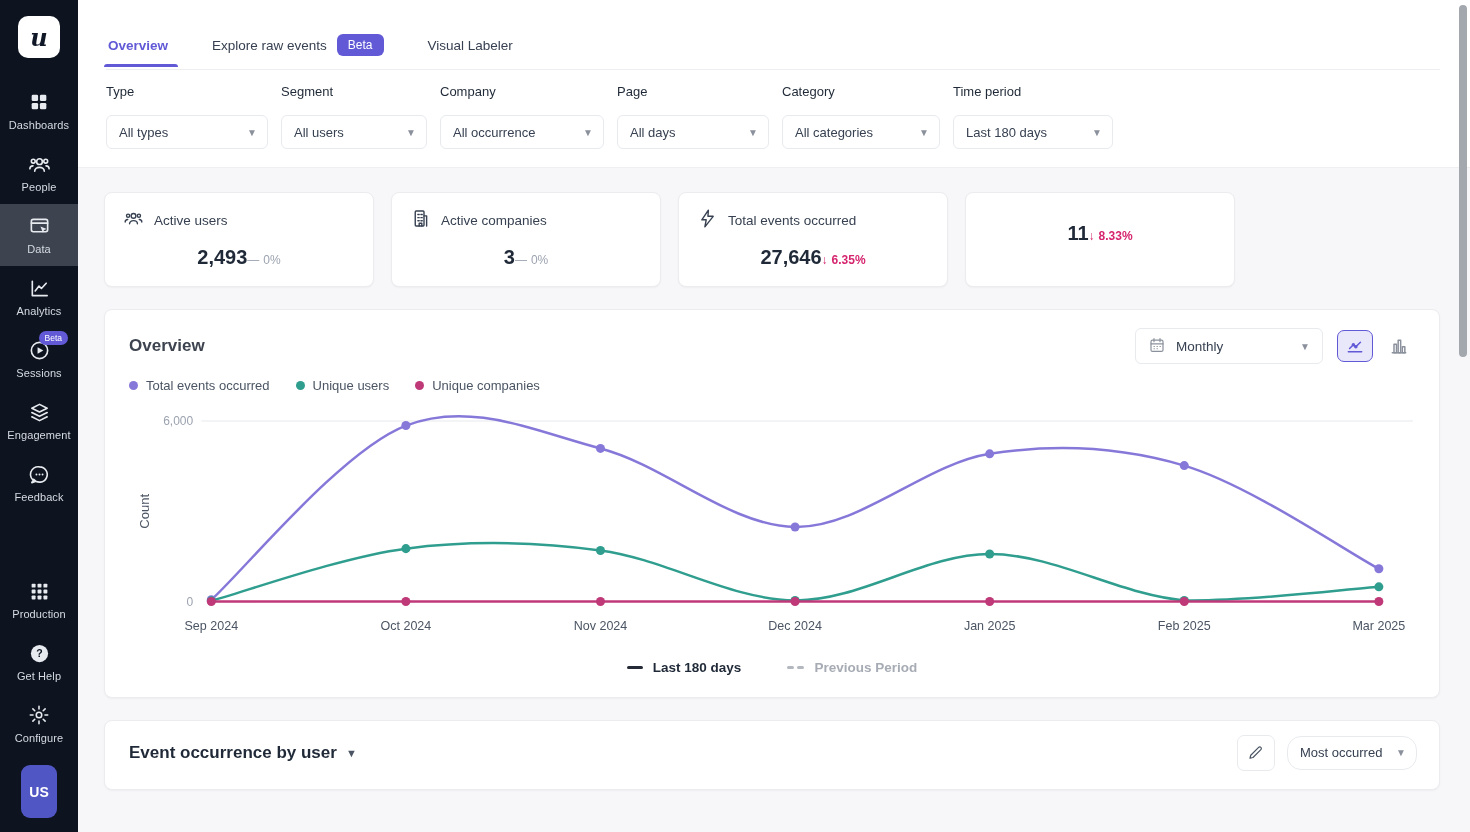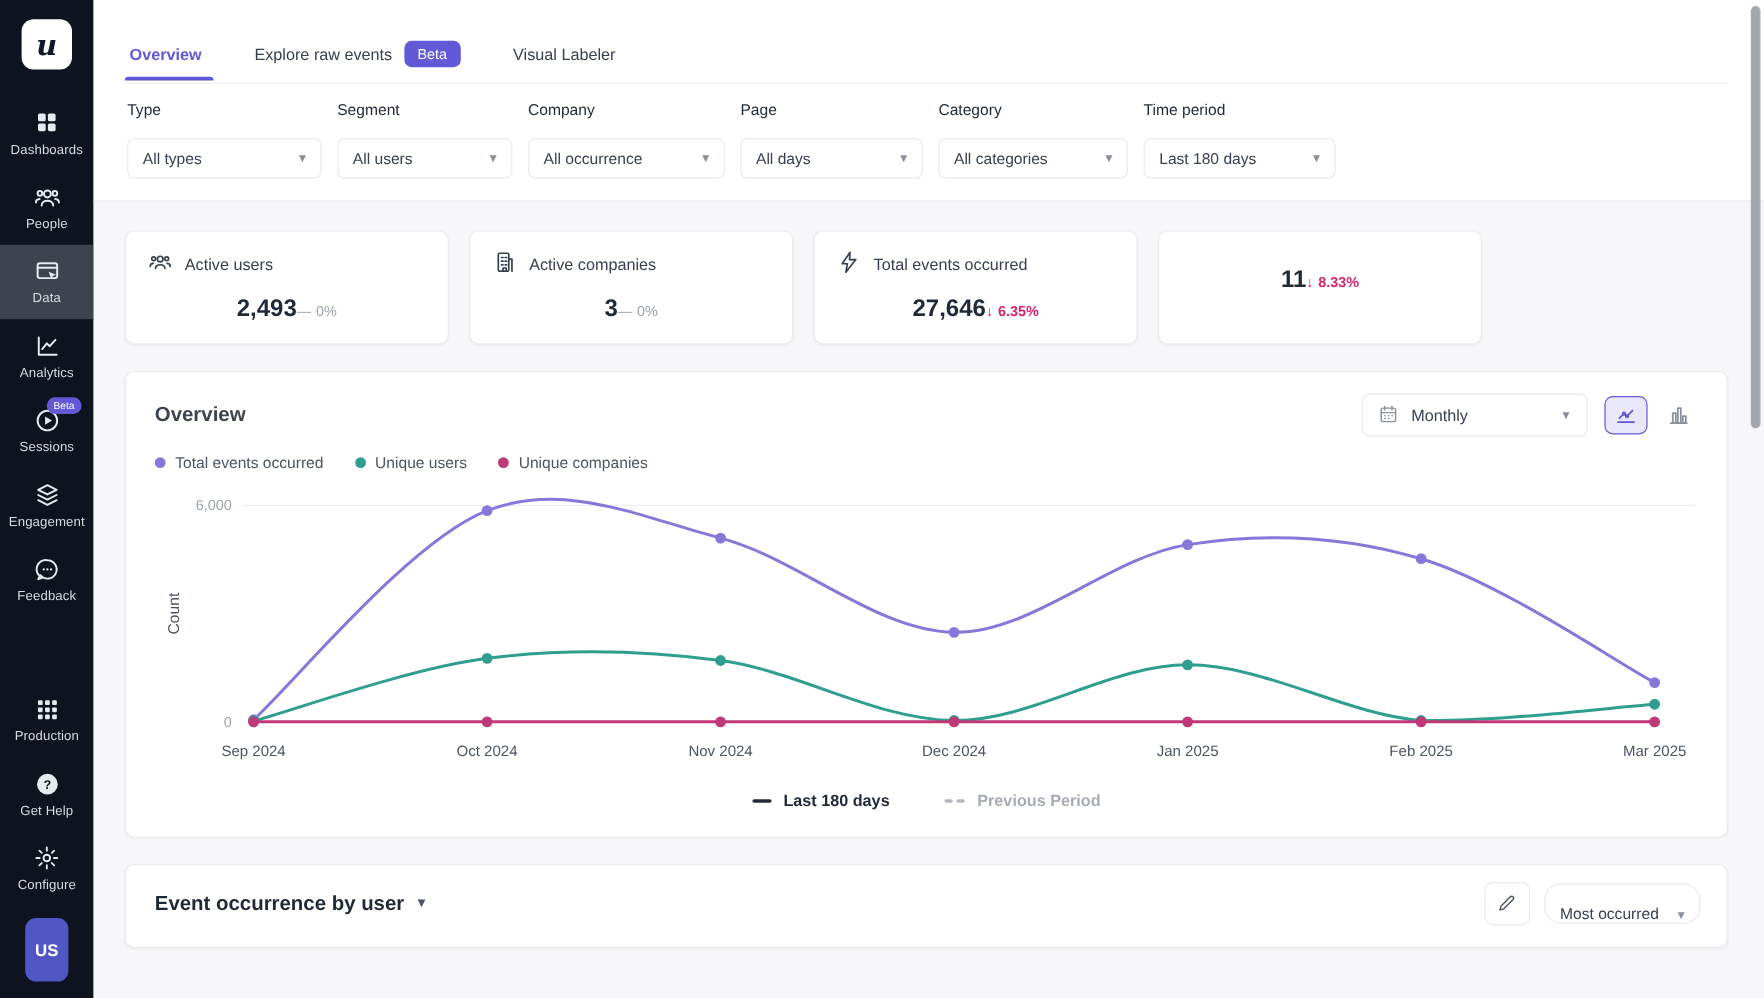--- a/index.html
+++ b/index.html
@@ -84,21 +84,21 @@
   .pl-dashes i { width:7px; height:3px; border-radius:2px; background:#b3b8bf; }
 
   
   .bottom-panel { height:70px; overflow:hidden; }
   .bp-header { display:flex; align-items:center; justify-content:space-between; padding:14px 22px 14px 24px; }
   .bp-title { font-size:17px; font-weight:700; color:#1f2937; display:flex; align-items:center; gap:9px; cursor:pointer; }
   .bp-title .caret { font-size:11px; color:#4b5563; }
   .bp-controls { display:flex; align-items:center; gap:12px; }
   .icon-btn { width:38px; height:36px; background:#fff; border:1px solid #e8eaee; border-radius:7px; display:flex; align-items:center; justify-content:center; cursor:pointer; }
   .icon-btn svg { stroke:#4b5563; fill:none; stroke-width:1.6; stroke-linecap:round; stroke-linejoin:round; }
-  .sselect { width:130px; height:34px; border:1px solid #e8eaee; border-radius:14px; display:flex; align-items:flex-end; justify-content:space-between; padding:0 10px 0 12px; font-size:13px; color:#374151; cursor:pointer; background:#fff; }
+  .sselect { width:130px; height:34px; border:1px solid #e8eaee; border-radius:14px; display:flex; align-items:center; justify-content:space-between; padding:0 10px 0 12px; font-size:13px; color:#374151; cursor:pointer; background:#fff; }
   .sselect .caret { color:#8b919c; font-size:10px; }
 
   
   .scroll-thumb { position:fixed; right:3px; top:5px; width:8px; height:352px; border-radius:4px; background:#a3a7ae; }
 </style>
 </head>
 <body>
 
 <aside class="sidebar">
   <div class="logo-box">

